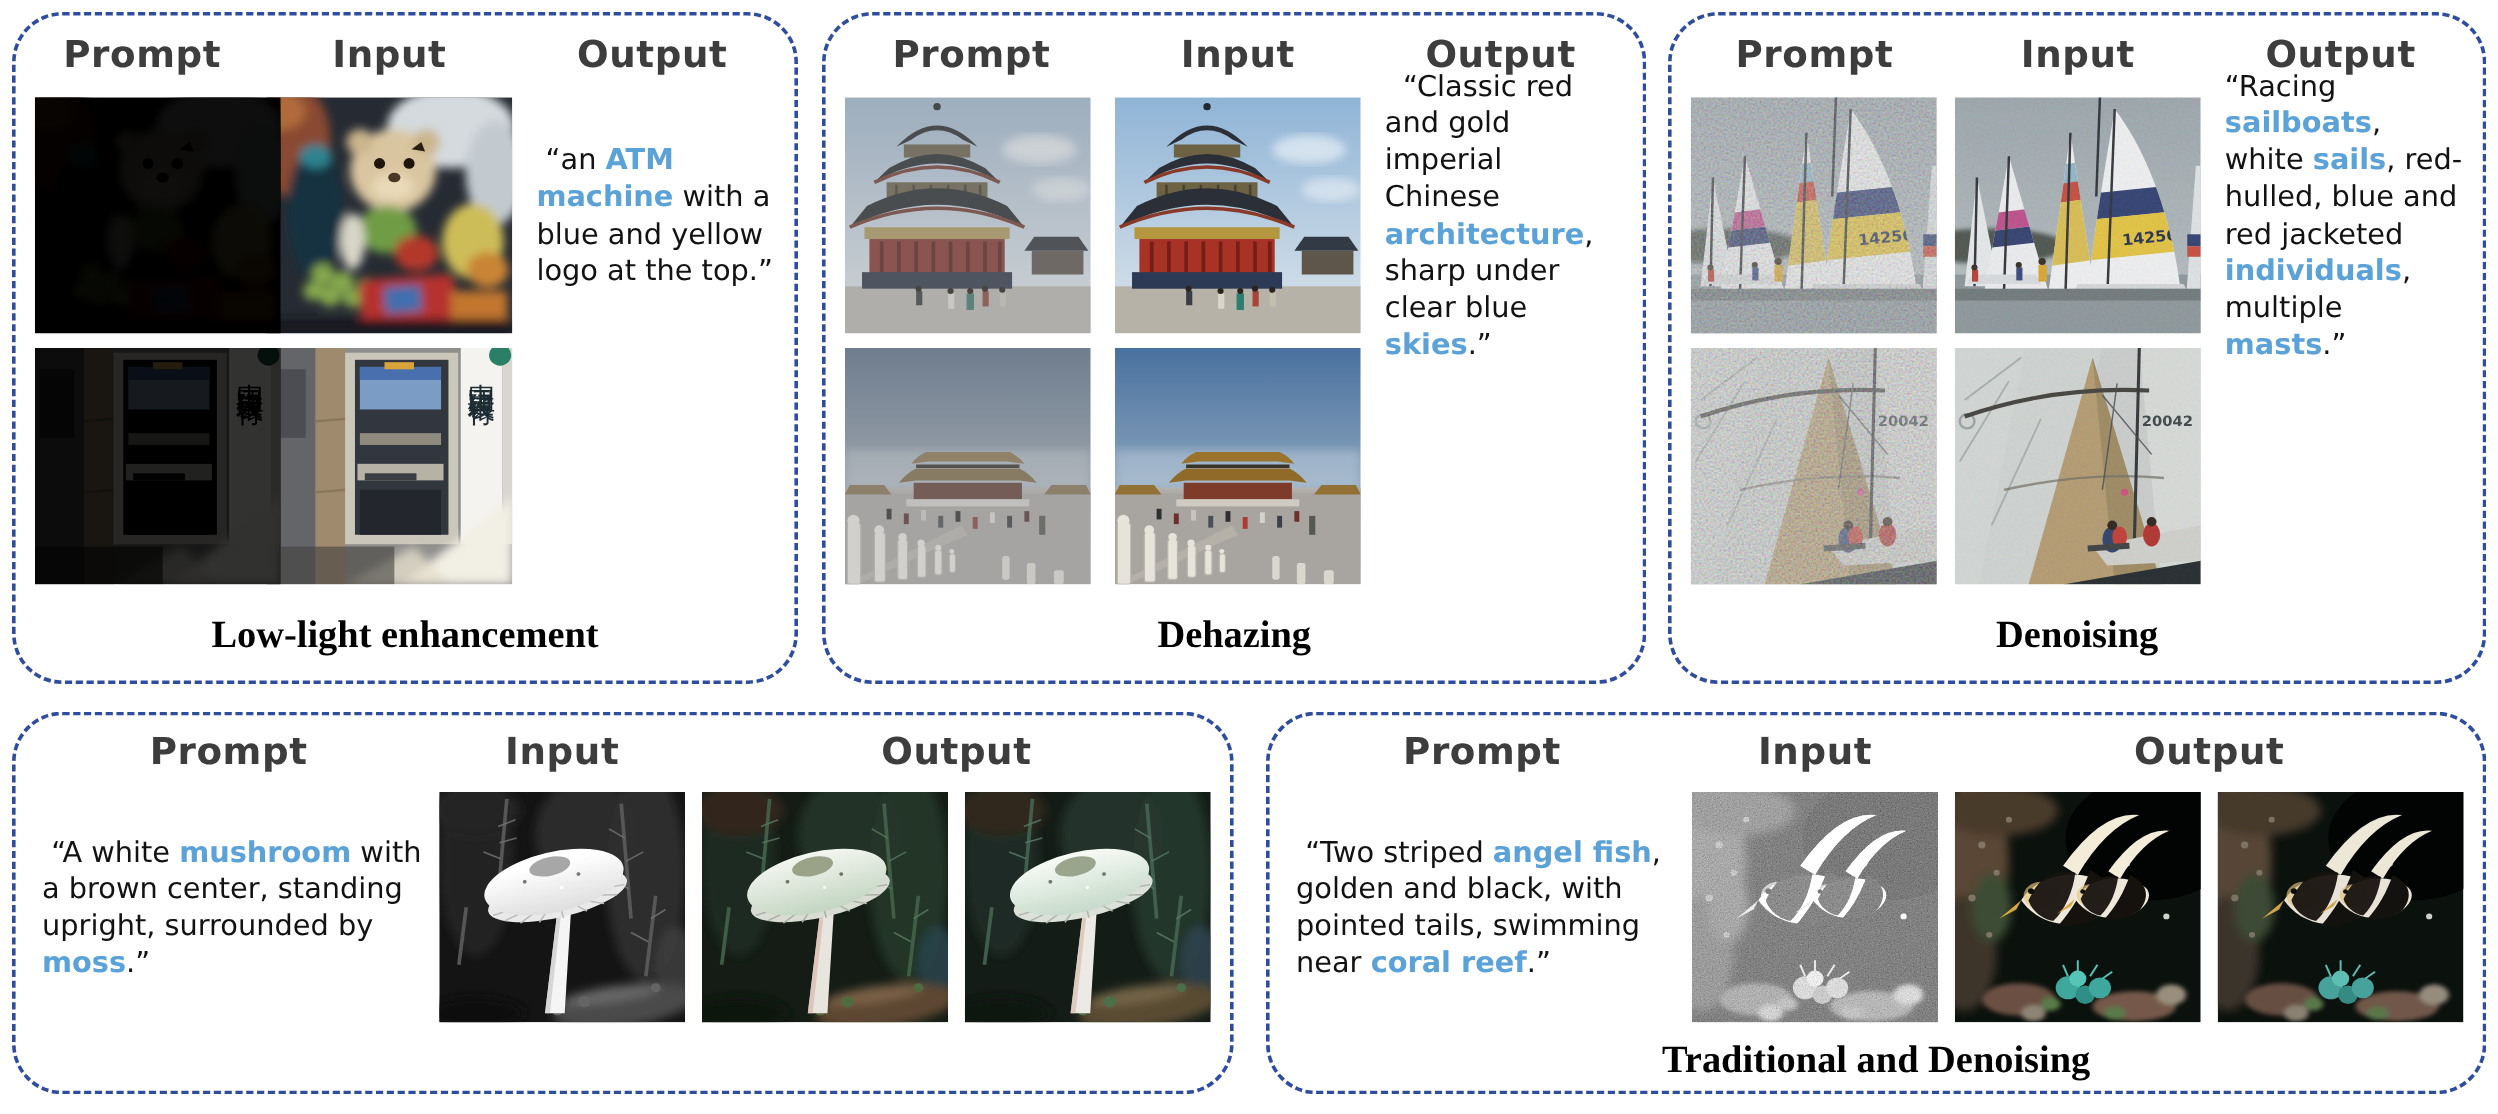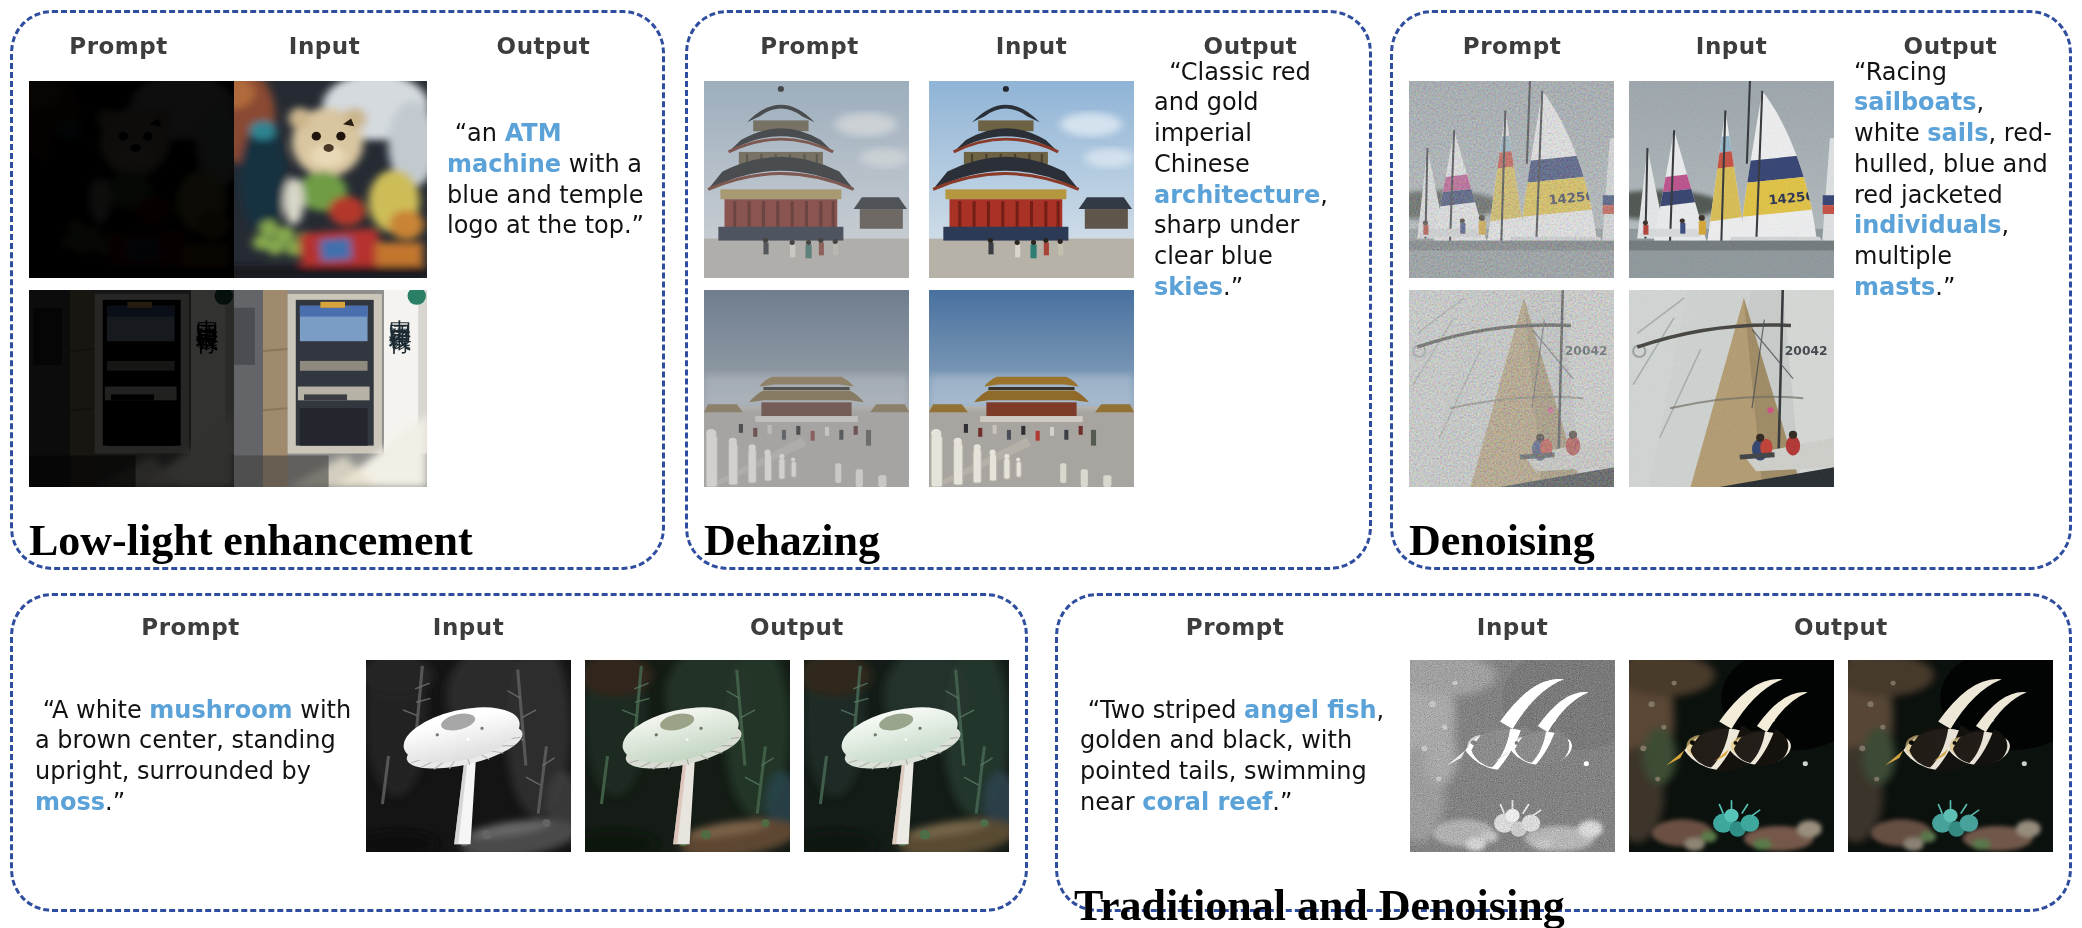--- a/index.html
+++ b/index.html
@@ -29,37 +29,37 @@
   .tp3{left:1390px;top:10px;width:682px;height:560px;
        grid-template-columns:minmax(140px,1fr) 205px 205px;
        grid-template-rows:46px 197px 197px 1fr;}
   .bp1{left:10px;top:593px;width:1018px;height:319px;
        grid-template-columns:minmax(140px,1fr) 205px 205px 205px;
        grid-template-rows:42px 192px 1fr;}
   .bp2{left:1055px;top:593px;width:1017px;height:319px;
        grid-template-columns:minmax(140px,1fr) 205px 205px 205px;
        grid-template-rows:42px 192px 1fr;}
   .hdr{
-    font-weight:bold;font-size:23px;color:var(--hdr);text-align:center;
+    font-weight:bold;font-size:31px;color:var(--hdr);text-align:center;
     letter-spacing:0.5px;align-self:center;
   }
   .hdr.span2{grid-column:span 2;}
   .prompt{
     font-size:24px;line-height:1.28;color:var(--ptxt);
     white-space:pre-wrap;align-self:center;padding-left:6px;
   }
   .prompt .hl{color:var(--hl);font-weight:bold;}
   .img-cell{width:205px;height:100%;align-self:center;}
   .bimg{height:192px;}
   .timg{height:197px;}
   .ph{width:100%;height:100%;display:block;}
   .caption{
-    grid-column:1/-1;text-align:left;align-self:center;
+    grid-column:1/-1;text-align:center;align-self:center;
     font-family:"Liberation Serif",serif;font-weight:bold;
-    font-size:44px;color:var(--cap);padding-bottom:2px;margin-top:16px;
+    font-size:32px;color:var(--cap);padding-bottom:2px;
   }
   
   .f-dark1{filter:brightness(0.09) saturate(0.55) contrast(1.05);}
   .f-dark2{filter:brightness(0.24) saturate(0.5) contrast(1.12);}
   .f-haze1{filter:brightness(1.10) contrast(0.68) saturate(0.60);}
   .f-haze2{filter:brightness(1.12) contrast(0.64) saturate(0.50);}
   .f-gray{filter:grayscale(1) contrast(1.06) brightness(1.04);}
   .f-grayn{filter:grayscale(1) brightness(1.18) contrast(1.15);}
   .f-var1{filter:hue-rotate(12deg) saturate(0.9) brightness(1.02);}
   .f-var2{filter:saturate(0.9) brightness(0.98);}
@@ -471,21 +471,21 @@
       <svg class="ph f-dark1" viewBox="0 0 200 200" preserveAspectRatio="none">
           <use href="#s-teddy"></use>
         </svg>
     </div>
     <div class="img-cell timg">
       <svg class="ph" viewBox="0 0 200 200" preserveAspectRatio="none">
           <use href="#s-teddy"></use>
         </svg>
     </div>
 
-    <div class="prompt"><span> “an </span><span class="hl">ATM machine</span><span> with a blue and temple logo at the top.”</span></div>
+    <div class="prompt"><span> “an </span><span class="hl">ATM machine</span><span> with a blue and yellow logo at the top.”</span></div>
     <div class="img-cell timg">
       <svg class="ph f-dark2" viewBox="0 0 200 200" preserveAspectRatio="none">
           <use href="#s-atm"></use>
         </svg>
     </div>
     <div class="img-cell timg">
       <svg class="ph" viewBox="0 0 200 200" preserveAspectRatio="none">
           <use href="#s-atm"></use>
         </svg>
     </div>

